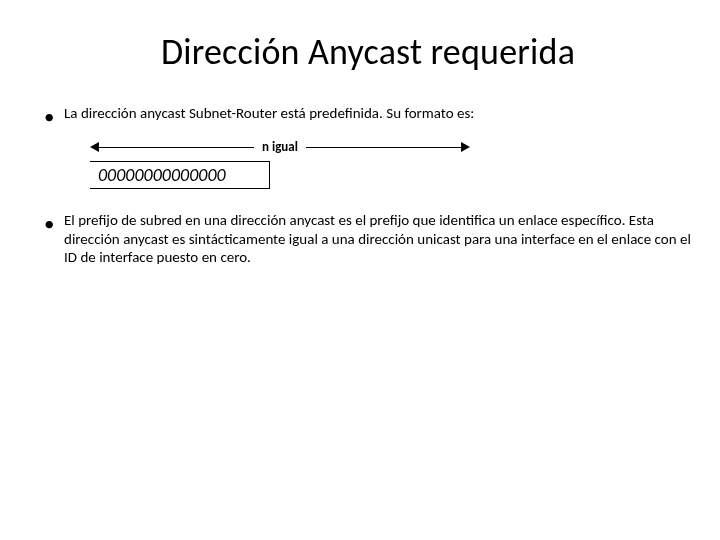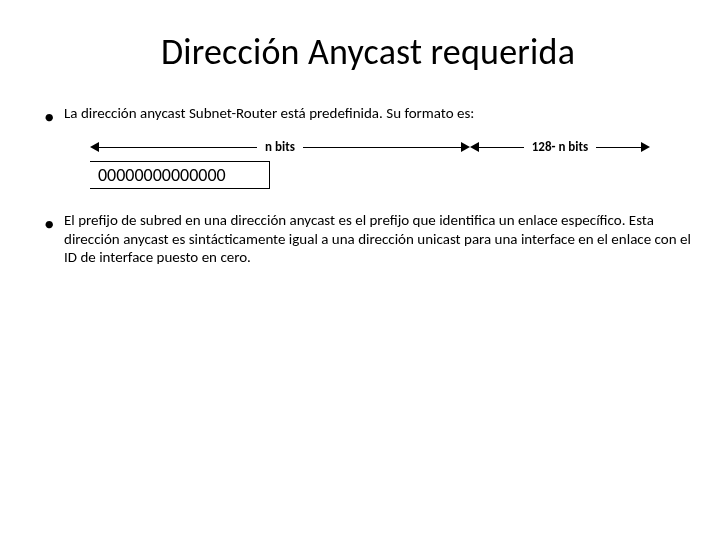--- a/index.html
+++ b/index.html
@@ -94,46 +94,40 @@
   .box {
     box-sizing: border-box;
     border: 1px solid #000;
     display: flex;
     align-items: center;
     padding: 0 8px;
     font-size: 18px;
     background: #fff;
   }
   .box-left  { flex: 0 0 380px; }
-  .box-right { flex: 0 0 180px; border-left: none; }
+  .box-right { flex: 0 0 180px; border-left: none; font-style: italic; }
 </style>
 </head>
 <body>
 
 <div class="slide">
 
   <h1 class="title">Dirección Anycast requerida</h1>
 
   <ul class="bullets">
     <li>La dirección anycast  Subnet-Router está predefinida. Su formato es:</li>
   </ul>
 
   <div class="diagram-wrap">
     <div class="arrow-row">
       <div class="arrow-seg seg-left">
         <div class="arrow-line"></div>
         <div class="arrow-head-l"></div>
         <div class="arrow-head-r"></div>
-        <span class="arrow-label">n bits</span>
-      </div>
-      <div class="arrow-seg seg-right">
-        <div class="arrow-line"></div>
-        <div class="arrow-head-l"></div>
-        <div class="arrow-head-r"></div>
-        <span class="arrow-label">128- n bits</span>
+        <span class="arrow-label">n igual</span>
       </div>
     </div>
     <div class="box-row">
       <div class="box box-right">00000000000000</div>
     </div>
   </div>
 
   <ul class="bullets">
     <li>El prefijo de subred en una dirección anycast es el prefijo que identifica un enlace específico. Esta dirección anycast es sintácticamente igual a una dirección unicast para una interface en el enlace con el ID de interface puesto en cero.</li>
   </ul>

